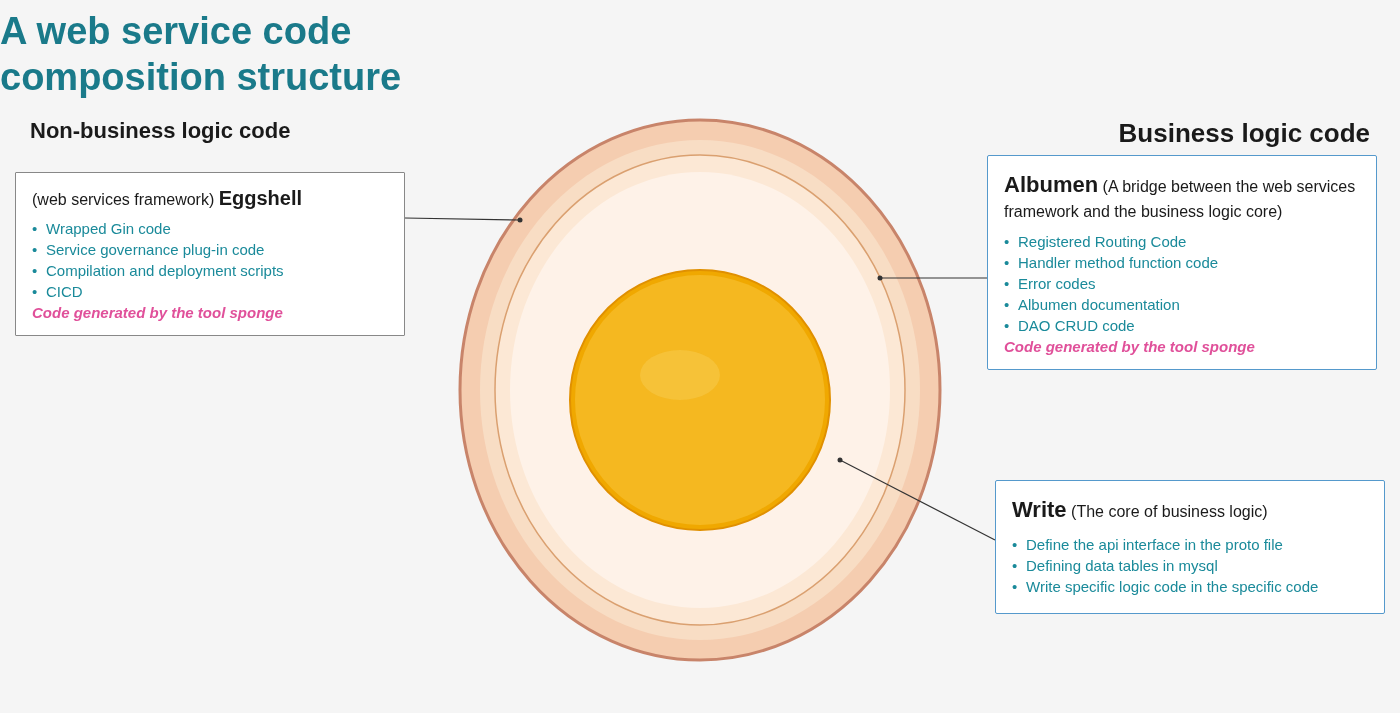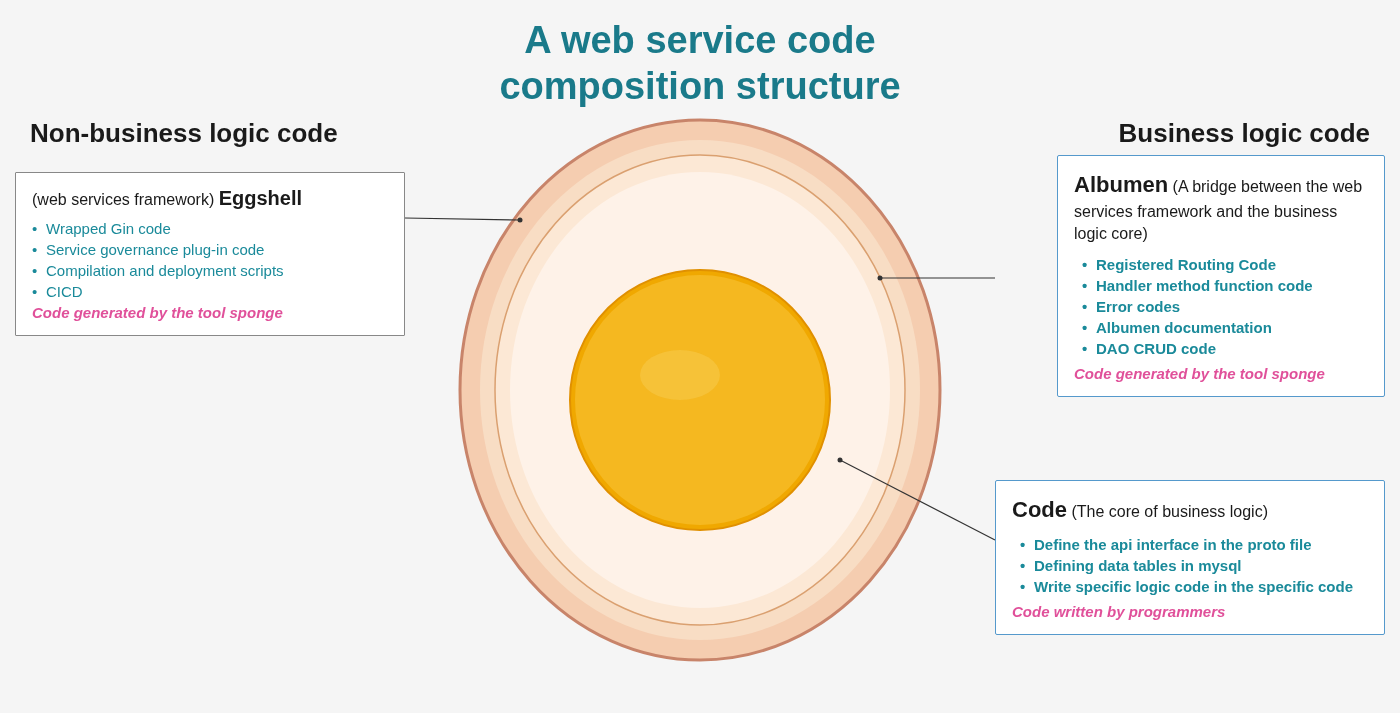--- a/index.html
+++ b/index.html
@@ -14,36 +14,35 @@
 
     .page {
       width: 1400px;
       height: 713px;
       position: relative;
       background: #f5f5f5;
     }
 
     
     .title {
-      text-align: center;
-      padding-top: 18px;
+      padding-top: 9px;
       line-height: 1.2;
     }
     .title h1 {
       font-size: 38px;
       font-weight: bold;
       color: #1a7a8a;
     }
 
     
     .section-left-header {
       position: absolute;
       top: 118px;
       left: 30px;
-      font-size: 26px;
+      font-size: 22px;
       font-weight: bold;
       color: #1a1a1a;
     }
     .section-right-header {
       position: absolute;
       top: 118px;
       right: 30px;
       font-size: 26px;
       font-weight: bold;
       color: #1a1a1a;
@@ -94,22 +93,22 @@
       font-size: 15px;
       font-weight: bold;
       color: #e0509a;
       font-style: italic;
     }
 
     
     .info-box-right-top {
       position: absolute;
       top: 155px;
-      right: 15px;
-      width: 328px;
+      right: 23px;
+      width: 390px;
       border: 1.5px solid #5599cc;
       background: #fff;
       padding: 14px 16px;
       border-radius: 2px;
     }
 
     .info-box-right-bottom {
       position: absolute;
       top: 480px;
       right: 15px;
@@ -130,22 +129,21 @@
     .info-box-right-top .box-title strong,
     .info-box-right-bottom .box-title strong {
       font-size: 22px;
       font-weight: bold;
     }
 
     .info-box-right-top ul,
     .info-box-right-bottom ul {
       list-style: none;
       padding: 0;
-      margin: 8px;
-      font-weight: bold;
+      margin: 0;
     }
     .info-box-right-top ul li,
     .info-box-right-bottom ul li {
       font-size: 15px;
       color: #1a8a9a;
       margin-bottom: 4px;
       padding-left: 14px;
       position: relative;
     }
     .info-box-right-top ul li::before,
@@ -232,24 +230,23 @@
       <li>Handler method function code</li>
       <li>Error codes</li>
       <li>Albumen documentation</li>
       <li>DAO CRUD code</li>
     </ul>
     <div class="code-generated-label">Code generated by the tool sponge</div>
   </div>
 
   <div class="info-box-right-bottom">
     <div class="box-title">
-      <strong>Code</strong>
+      <strong>Write</strong>
       <span>(The core of business logic)</span>
     </div>
     <ul>
       <li>Define the api interface in the proto file</li>
       <li>Defining data tables in mysql</li>
       <li>Write specific logic code in the specific code</li>
     </ul>
-    <div class="code-generated-label">Code written by programmers</div>
   </div>
 
 </div>
 
 </body></html>

